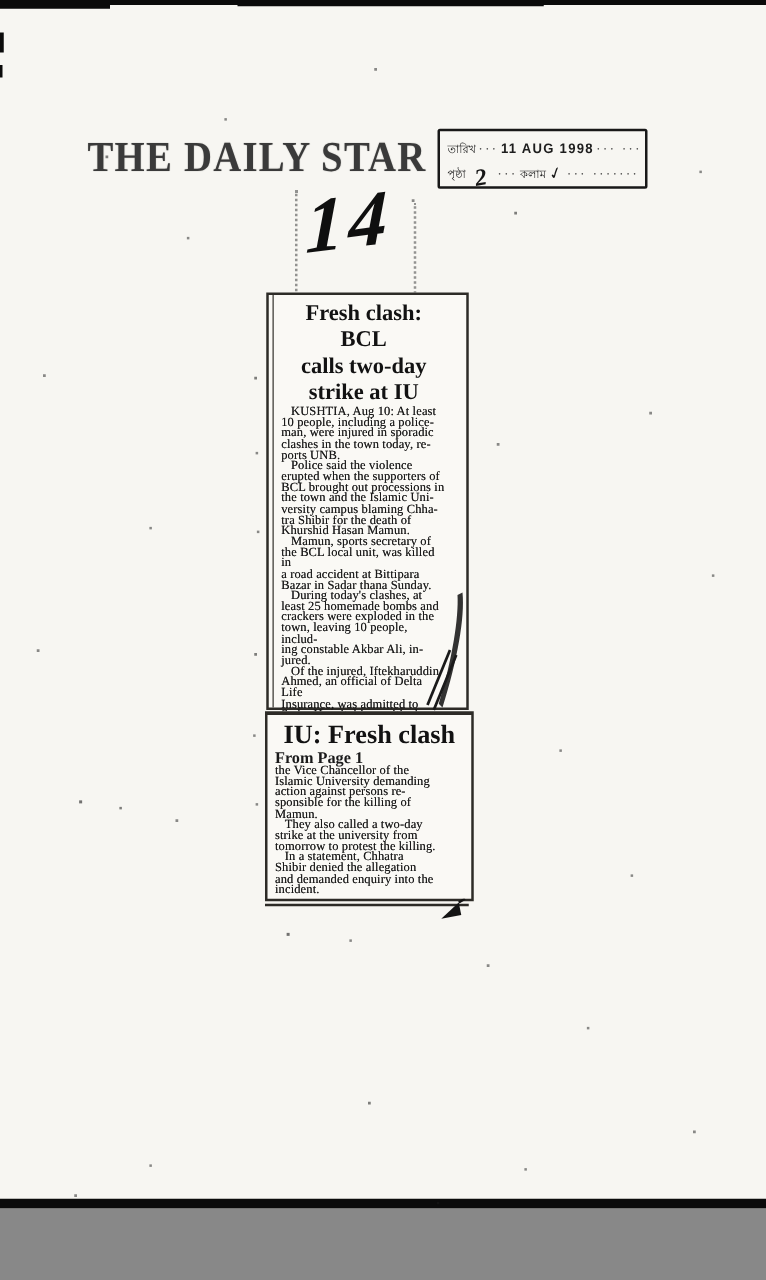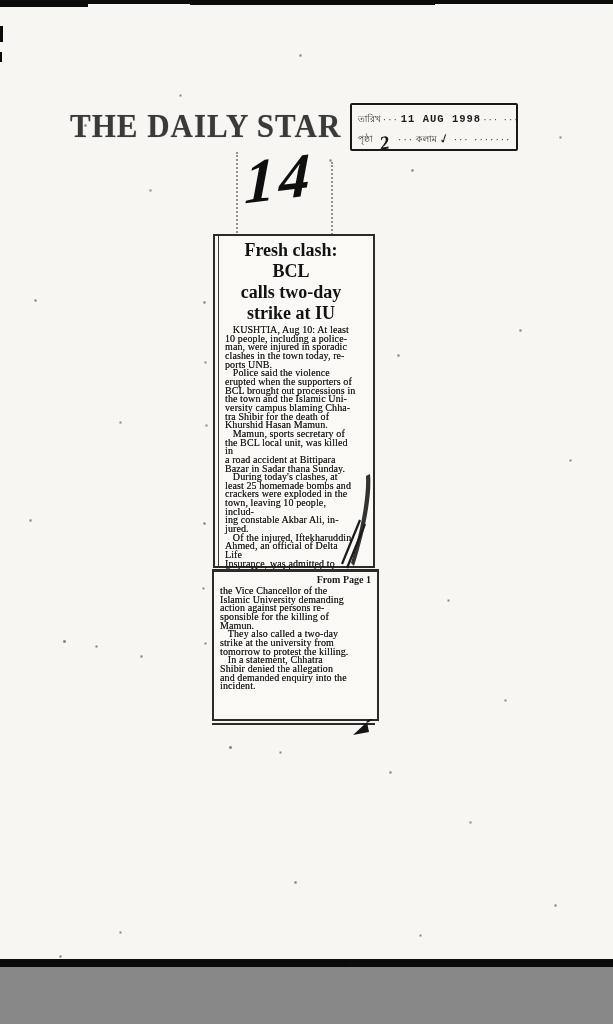--- a/index.html
+++ b/index.html
@@ -17,21 +17,21 @@
   .masthead{position:absolute;left:70px;top:108px;width:240px;font-weight:700;
             font-size:31px;letter-spacing:1px;transform:scaleY(1.1);opacity:.85;
             color:#1a1a1a;white-space:nowrap;text-shadow:0 0 1px rgba(30,30,30,.4);}
   
   .stamp{position:absolute;left:350px;top:103px;width:168px;height:48px;
          border:2px solid #181818;border-radius:2px;padding:4px 6px;box-sizing:border-box;
          font-size:10px;color:#222;}
   .stamp-row{display:flex;align-items:center;white-space:nowrap;height:20px;}
   .bn{font-family:"DejaVu Sans",sans-serif;font-size:9px;}
   .dots{letter-spacing:2px;color:#2a2a2a;margin:0 2px;}
-  .stamp-date{font-family:Liberation Mono, monospace;font-weight:700;font-size:10.5px;
+  .stamp-date{font-family:Liberation Sans, sans-serif;font-weight:700;font-size:10.5px;
               letter-spacing:1px;transform:scaleY(1.05);color:#1d1d1d;}
   .hand2{font-size:19px;font-style:italic;font-weight:700;transform:rotate(-10deg);
          position:relative;top:4px;margin:0 7px;color:#161616;}
   .checkmark{font-size:13px;transform:rotate(-18deg);margin:0 2px;color:#161616;}
   
   .hand14{position:absolute;left:244px;top:144px;font-size:62px;line-height:1.1;
           font-style:italic;font-weight:700;color:#0f0f0f;
           transform:rotate(-7deg) skewX(-8deg);letter-spacing:4px;}
   
   .guide{position:absolute;width:0;border-left:2px dotted rgba(45,45,45,.5);}
@@ -42,21 +42,21 @@
   .clip1{left:213px;top:234px;width:162px;height:334px;padding:4px 16px 2px 10px;}
   .clip1::before{content:"";position:absolute;left:3px;top:0;height:100%;
                  border-left:1.5px solid #3a3833;}
   .clip2{left:212px;top:569px;width:167px;height:152px;padding:2px 6px;border-top-width:3px;}
   .clip2::after{content:"";position:absolute;left:-2px;bottom:-6px;width:100%;
                 border-bottom:2px solid #2d2b27;}
   .headline1{margin:0;font-size:18px;line-height:21px;font-weight:600;text-align:center;
              white-space:pre-line;color:#121212;}
   .headline2{margin:0;font-size:21px;line-height:26px;font-weight:600;text-align:center;
              color:#121212;}
-  .frompage{text-align:right;font-weight:700;font-size:10px;line-height:11px;color:#1a1a1a;}
+  .frompage{text-align:left;font-weight:700;font-size:13px;line-height:11px;color:#1a1a1a;}
   .body-text{white-space:pre-wrap;font-size:10px;line-height:8.65px;letter-spacing:.1px;
              color:#191919;text-shadow:0 0 .3px rgba(10,10,10,.7);margin-top:2px;}
   .continuation{font-weight:700;font-size:9px;margin-top:2px;padding-left:16px;color:#141414;text-align:right;}
   
   .mark-svg{position:absolute;}
   
   .speckles{position:absolute;top:0;left:0;width:1px;height:1px;background:transparent;
     box-shadow:
       85px 125px 0 .6px rgba(25,25,25,.55), 180px 95px 0 .5px rgba(25,25,25,.5),
       300px 55px 0 .6px rgba(25,25,25,.5), 412px 170px 0 .6px rgba(25,25,25,.55),
@@ -148,20 +148,21 @@
     <div class="continuation">→ See Page 12 Col 5</div>
   </article>
 
   <svg class="mark-svg" style="left:330px;top:472px;" width="52" height="100" viewBox="0 0 52 100">
     <path d="M40,2 C42,22 36,56 24,94 L21,91 C32,55 37,22 36,4 Z" fill="#1d1d1d" opacity="0.9"></path>
     <line x1="12" y1="92" x2="30" y2="48" stroke="#1a1a1a" stroke-width="2.2"></line>
     <line x1="17" y1="96" x2="35" y2="52" stroke="#1a1a1a" stroke-width="2.2"></line>
   </svg>
 
   <article class="clip clip2">
+    <h2 class="headline2">IU: Fresh clash</h2>
     <div class="frompage">From Page 1</div>
     <div class="body-text">the Vice Chancellor of the
 Islamic University demanding
 action against persons re-
 sponsible for the killing of
 Mamun.
    They also called a two-day
 strike at the university from
 tomorrow to protest the killing.
    In a statement, Chhatra

